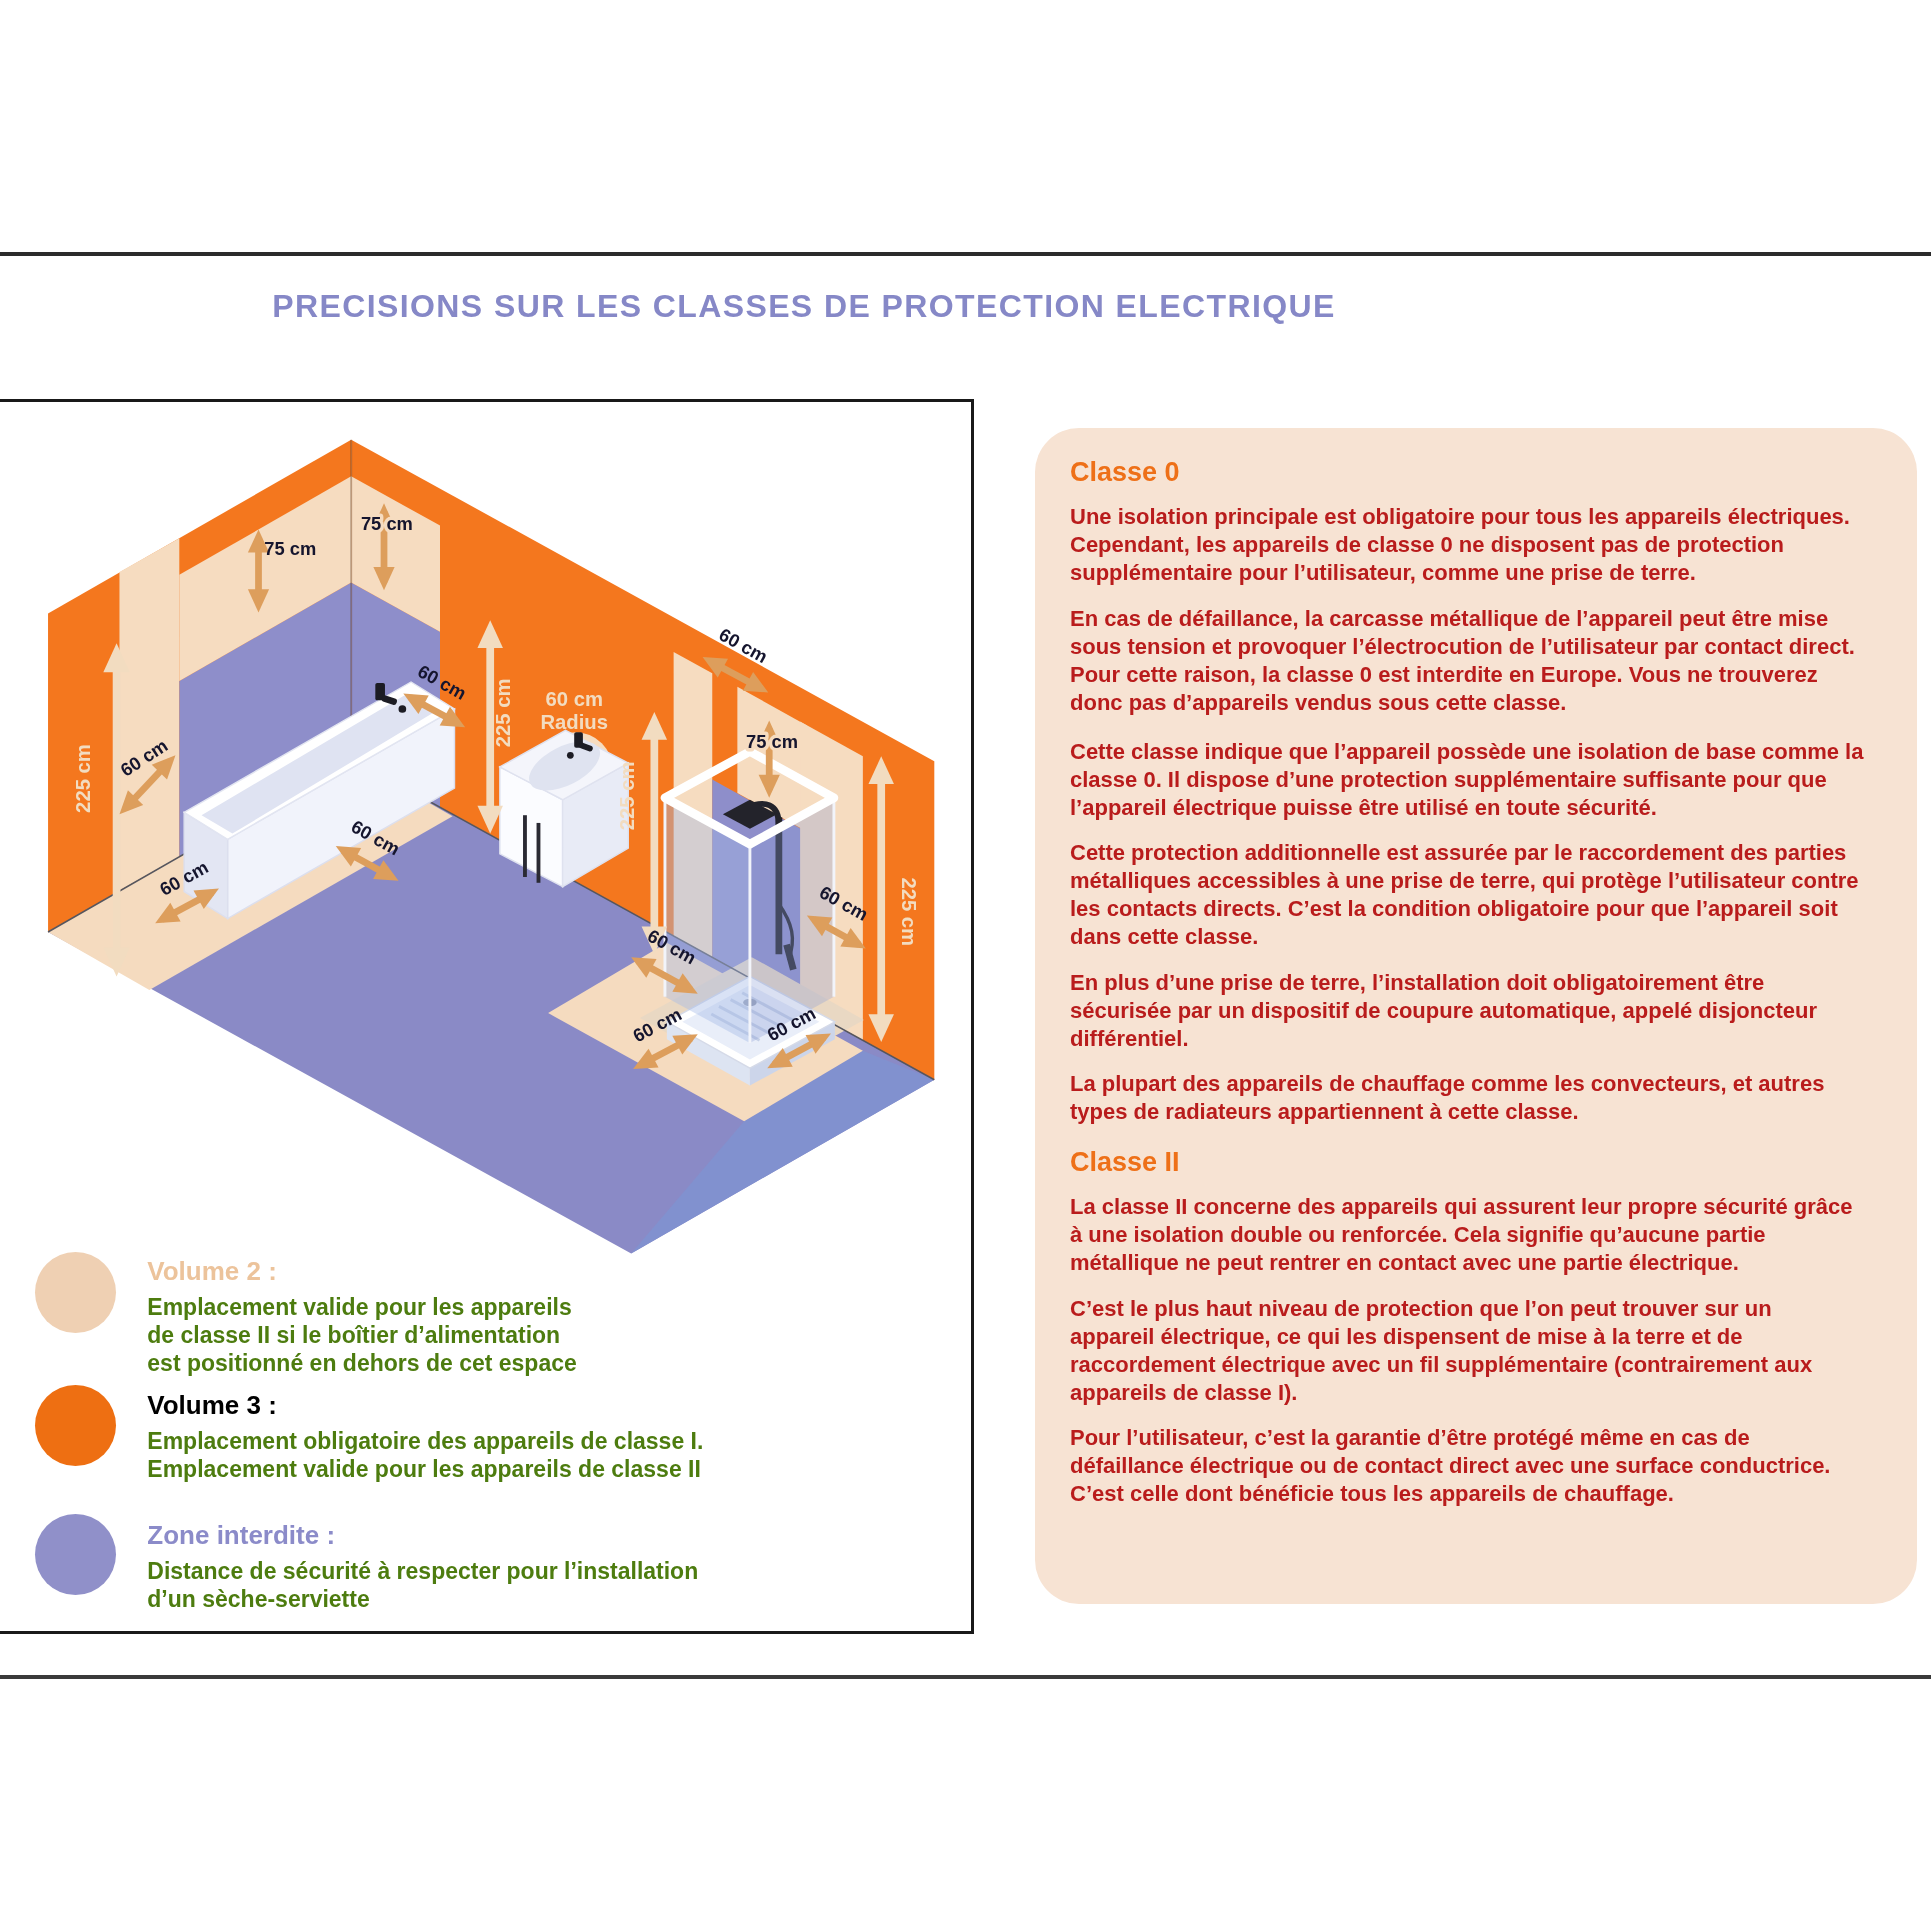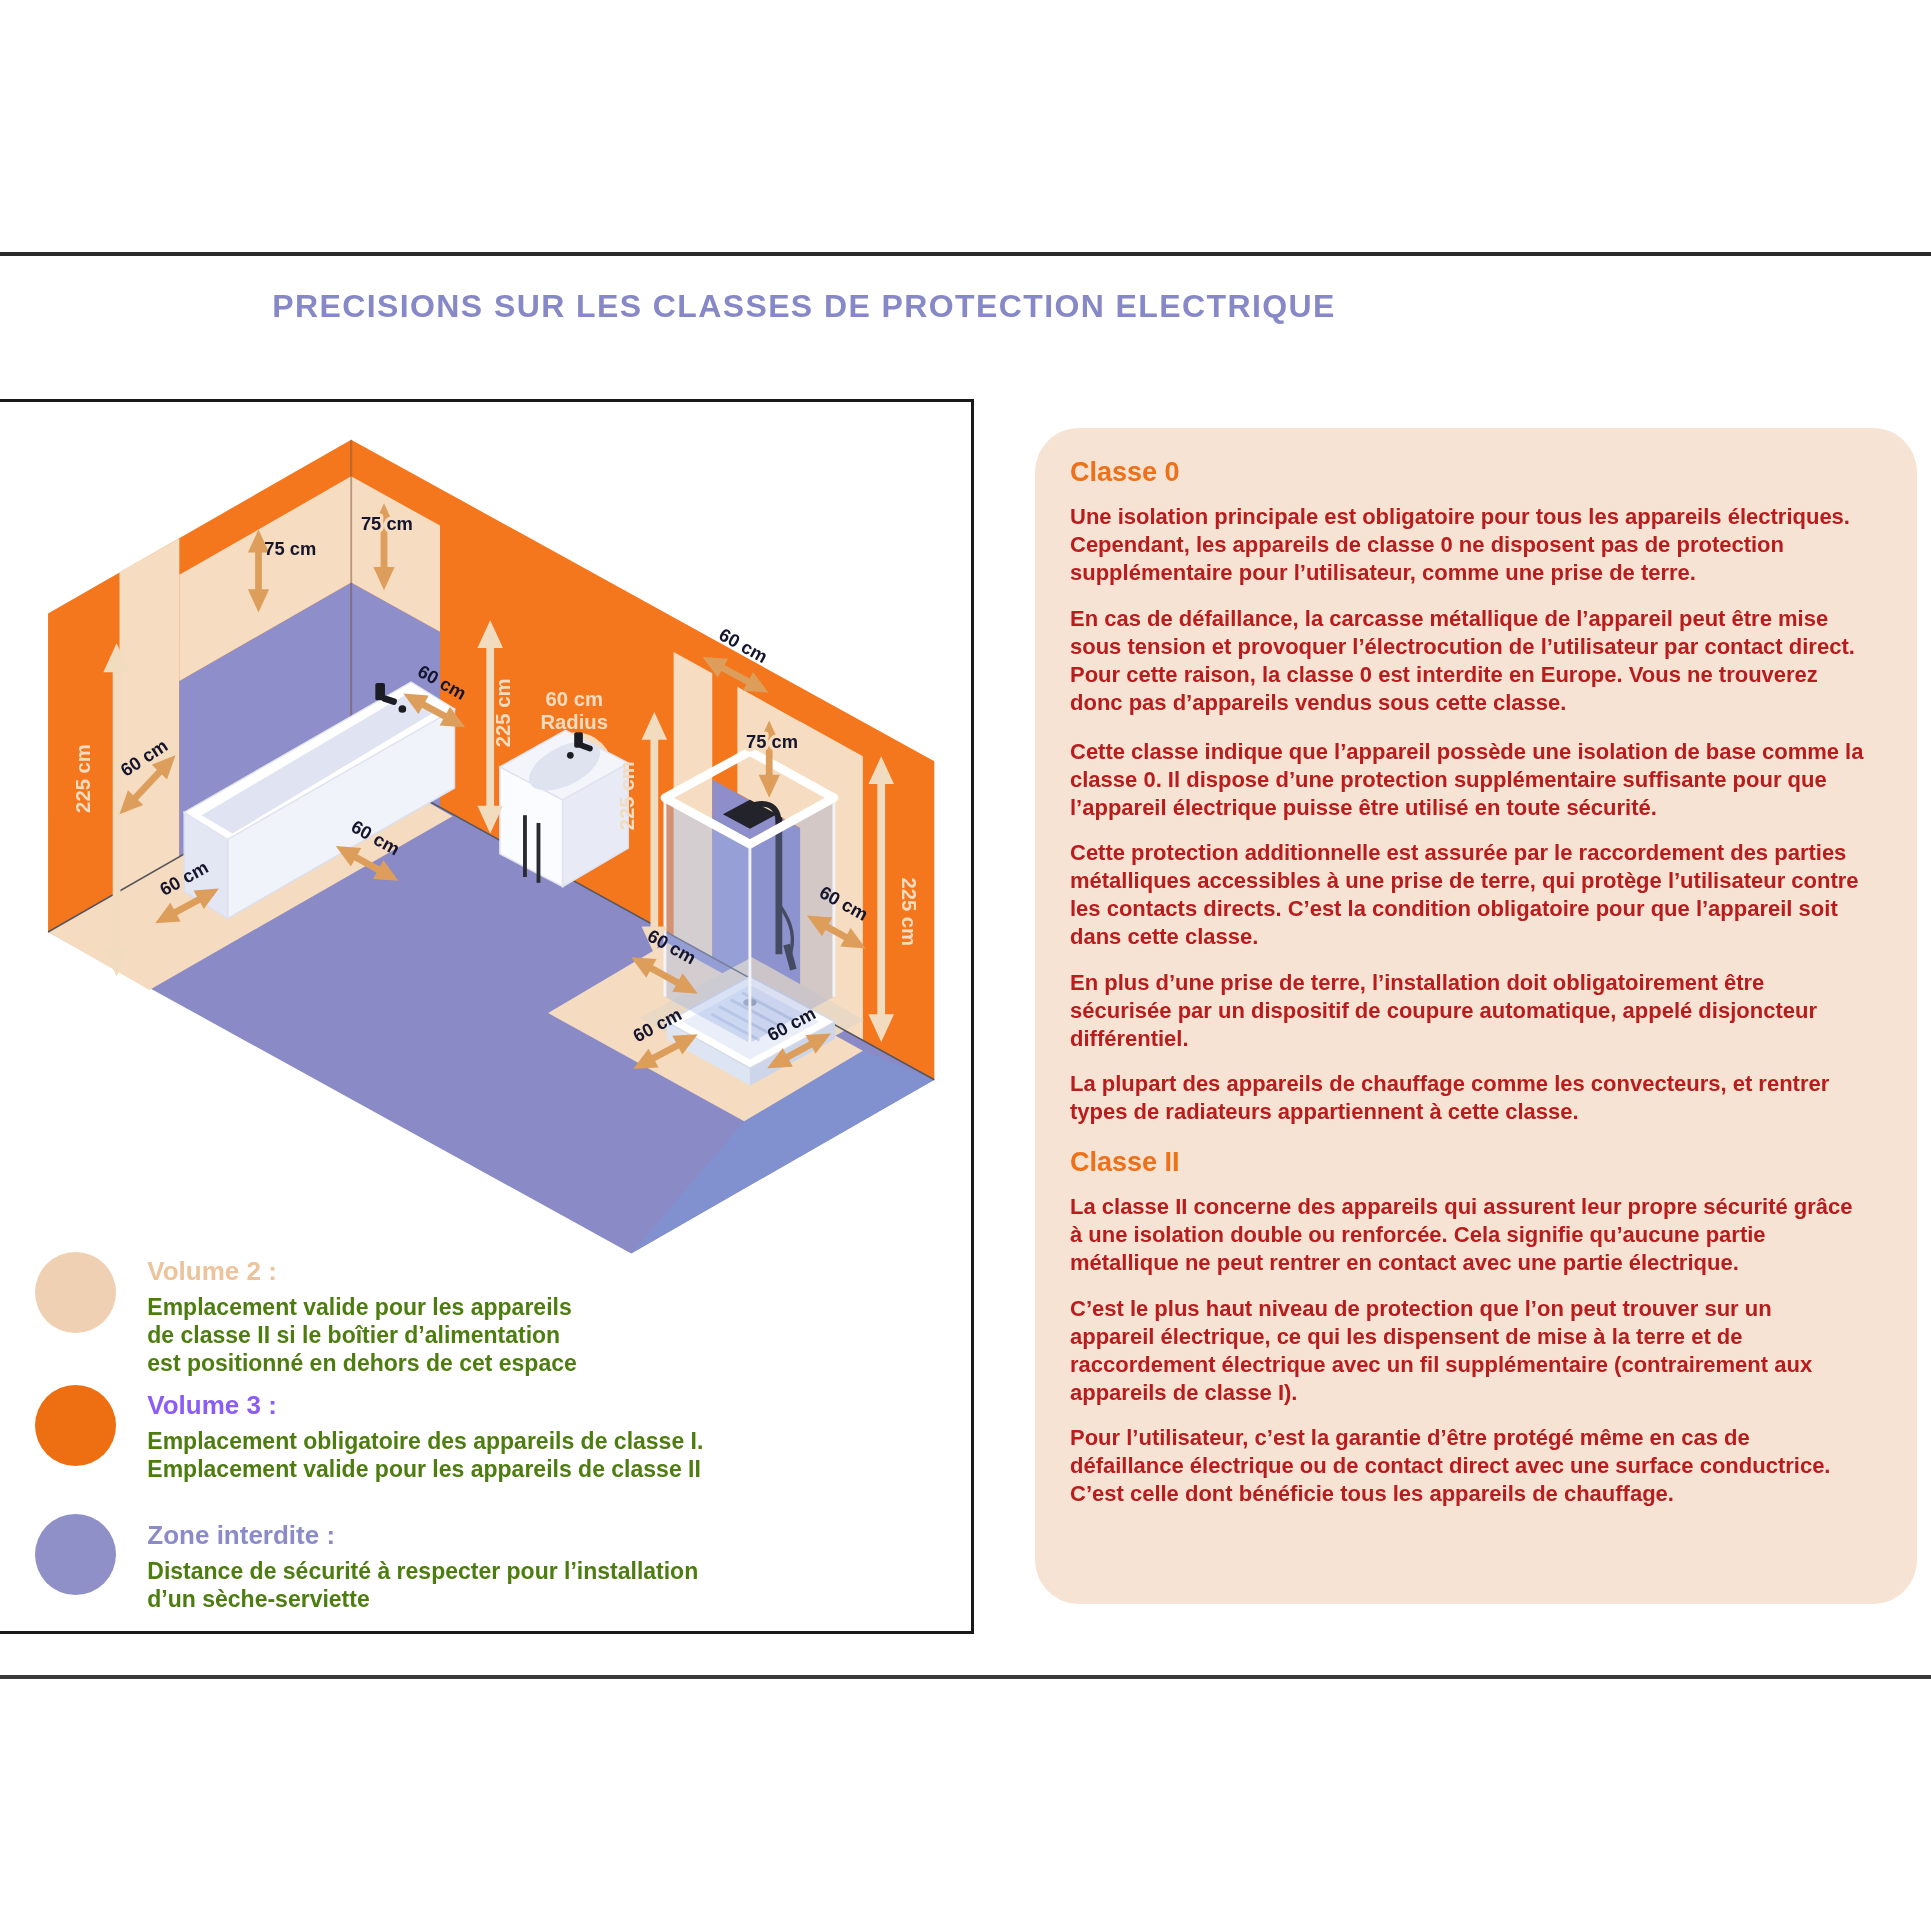--- a/index.html
+++ b/index.html
@@ -250,21 +250,21 @@
     <div class="legend-text" style="top:854px;">
       <div class="legend-heading" style="color:#ecc39b;">Volume 2 :</div>
       <div class="legend-lines">Emplacement valide pour les appareils
 de classe II si le boîtier d’alimentation
 est positionné en dehors de cet espace</div>
     </div>
   </div>
   <div class="legend-item">
     <div class="legend-dot" style="left:42px;top:983px;background:#ee6f12;"></div>
     <div class="legend-text" style="top:988px;">
-      <div class="legend-heading" style="color:#8b5cf6;">Volume 3 :</div>
+      <div class="legend-heading" style="color:#000000;">Volume 3 :</div>
       <div class="legend-lines">Emplacement obligatoire des appareils de classe I.
 Emplacement valide pour les appareils de classe II</div>
     </div>
   </div>
   <div class="legend-item">
     <div class="legend-dot" style="left:42px;top:1112px;background:#9090c9;"></div>
     <div class="legend-text" style="top:1118px;">
       <div class="legend-heading" style="color:#8b8bc9;">Zone interdite :</div>
       <div class="legend-lines">Distance de sécurité à respecter pour l’installation
 d’un sèche-serviette</div>
@@ -287,21 +287,21 @@
     <p class="para">Cette classe indique que l’appareil possède une isolation de base comme la
 classe 0. Il dispose d’une protection supplémentaire suffisante pour que
 l’appareil électrique puisse être utilisé en toute sécurité.</p>
     <p class="para">Cette protection additionnelle est assurée par le raccordement des parties
 métalliques accessibles à une prise de terre, qui protège l’utilisateur contre
 les contacts directs. C’est la condition obligatoire pour que l’appareil soit
 dans cette classe.</p>
     <p class="para">En plus d’une prise de terre, l’installation doit obligatoirement être
 sécurisée par un dispositif de coupure automatique, appelé disjoncteur
 différentiel.</p>
-    <p class="para">La plupart des appareils de chauffage comme les convecteurs, et rentrer
+    <p class="para">La plupart des appareils de chauffage comme les convecteurs, et autres
 types de radiateurs appartiennent à cette classe.</p>
   </div>
   <div class="section">
     <div class="section-heading">Classe II</div>
     <p class="para">La classe II concerne des appareils qui assurent leur propre sécurité grâce
 à une isolation double ou renforcée. Cela signifie qu’aucune partie
 métallique ne peut rentrer en contact avec une partie électrique.</p>
     <p class="para">C’est le plus haut niveau de protection que l’on peut trouver sur un
 appareil électrique, ce qui les dispensent de mise à la terre et de
 raccordement électrique avec un fil supplémentaire (contrairement aux

